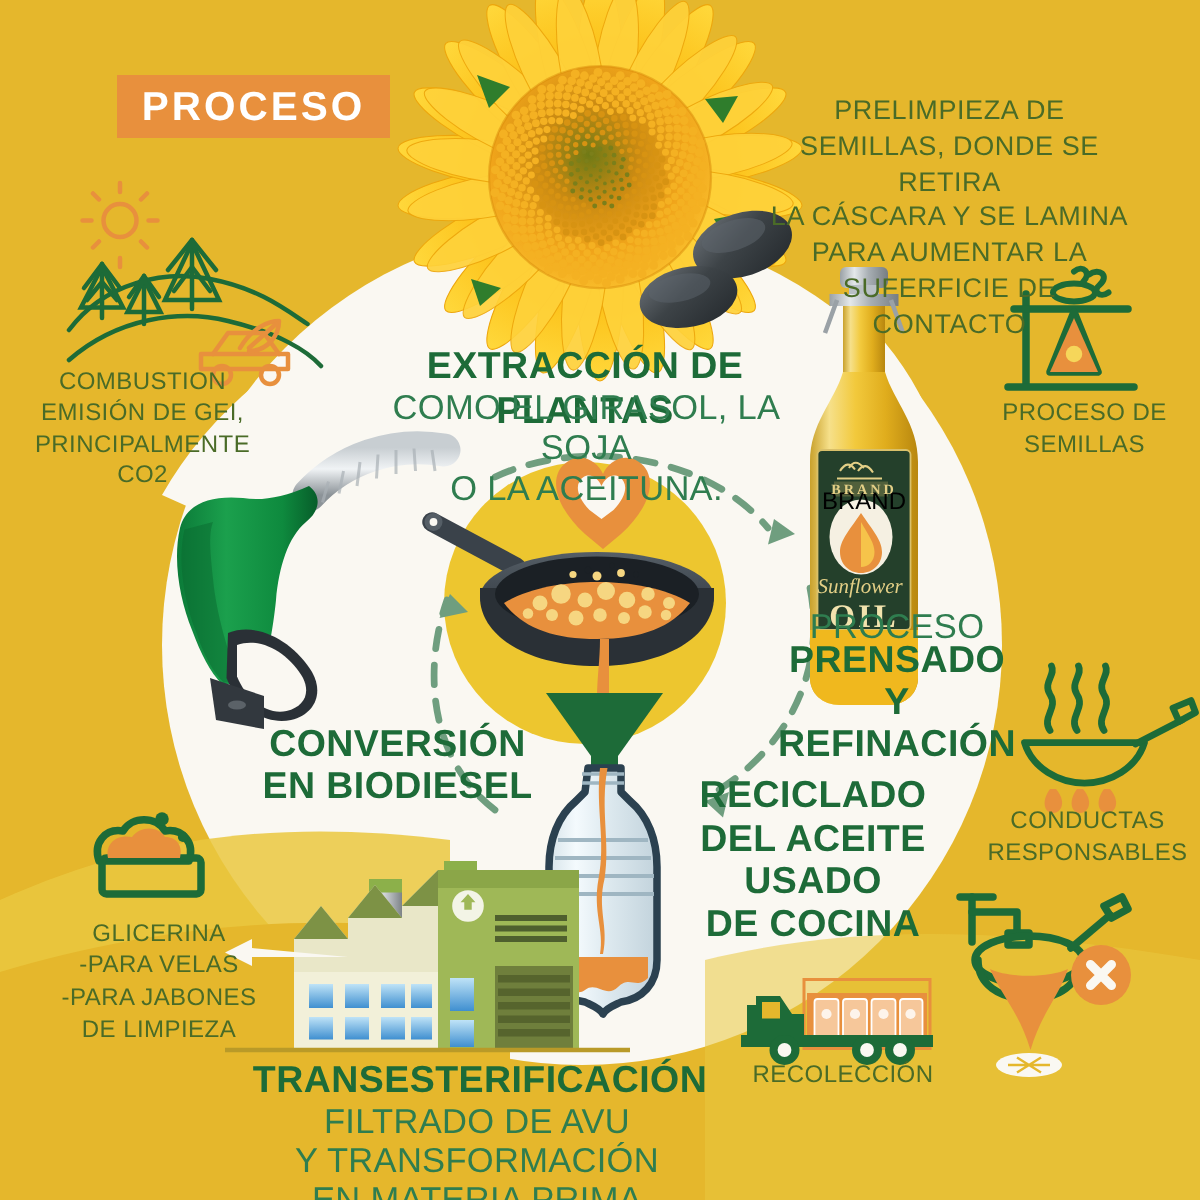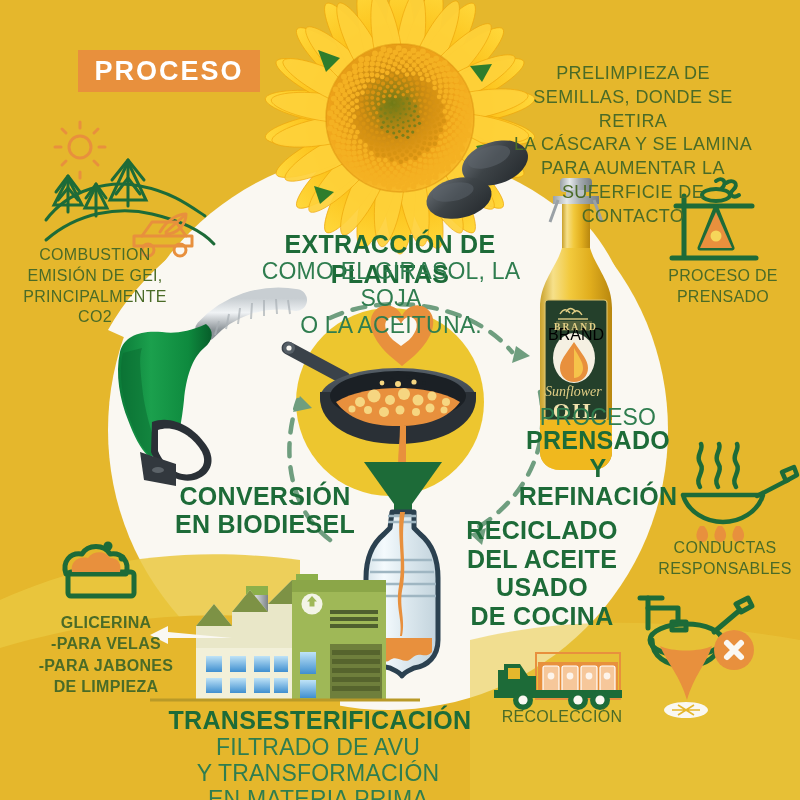--- a/index.html
+++ b/index.html
@@ -1098,42 +1098,42 @@
 LA CÁSCARA Y SE LAMINA
 PARA AUMENTAR LA
 SUFERFICIE DE CONTACTO</div>
 
   <div class="txt lbl-md t-olive" style="left:0px; top:245px; width:190px; line-height:1.3;">COMBUSTION
 EMISIÓN DE GEI,
 PRINCIPALMENTE
 CO2</div>
 
   <div class="txt lbl-md t-olive" style="left:648px; top:266px; width:150px; line-height:1.3;">PROCESO DE
-PRENSADO</div>
+SEMILLAS</div>
 
   <div class="txt lbl-xxl t-bold t-dark" style="left:230px; top:230px; width:320px;">EXTRACCIÓN DE PLANTAS</div>
   <div class="txt lbl-xl t-mid" style="left:236px; top:258px; width:310px;">COMO EL GIRASOL, LA SOJA
 O LA ACEITUNA.</div>
 
   <div class="txt lbl-xl t-mid" style="left:528px; top:404px; width:140px;">PROCESO</div>
   <div class="txt lbl-xxl t-bold t-dark" style="left:508px; top:426px; width:180px; line-height:1.12;">PRENSADO
 Y REFINACIÓN</div>
 
   <div class="txt lbl-xxl t-bold t-dark" style="left:170px; top:482px; width:190px; line-height:1.12;">CONVERSIÓN
 EN BIODIESEL</div>
 
   <div class="txt lbl-xxl t-bold t-dark" style="left:452px; top:516px; width:180px; line-height:1.14;">RECICLADO
 DEL ACEITE
 USADO
 DE COCINA</div>
 
   <div class="txt lbl-md t-olive" style="left:640px; top:538px; width:170px; line-height:1.3;">CONDUCTAS
 RESPONSABLES</div>
 
-  <div class="txt lbl-md t-olive" style="left:16px; top:612px; width:180px; line-height:1.34;font-weight:bold;">GLICERINA
+  <div class="txt lbl-md t-olive" style="left:16px; top:612px; width:180px; line-height:1.34;">GLICERINA
 -PARA VELAS
 -PARA JABONES
 DE LIMPIEZA</div>
 
   <div class="txt lbl-md t-olive" style="left:498px; top:708px; width:128px;">RECOLECCIÓN</div>
 
   <div class="txt lbl-xxl t-bold t-dark" style="left:160px; top:706px; width:320px;">TRANSESTERIFICACIÓN</div>
   <div class="txt lbl-xl t-mid" style="left:168px; top:734px; width:300px; line-height:1.14;">FILTRADO DE AVU
 Y TRANSFORMACIÓN
 EN MATERIA PRIMA</div>

